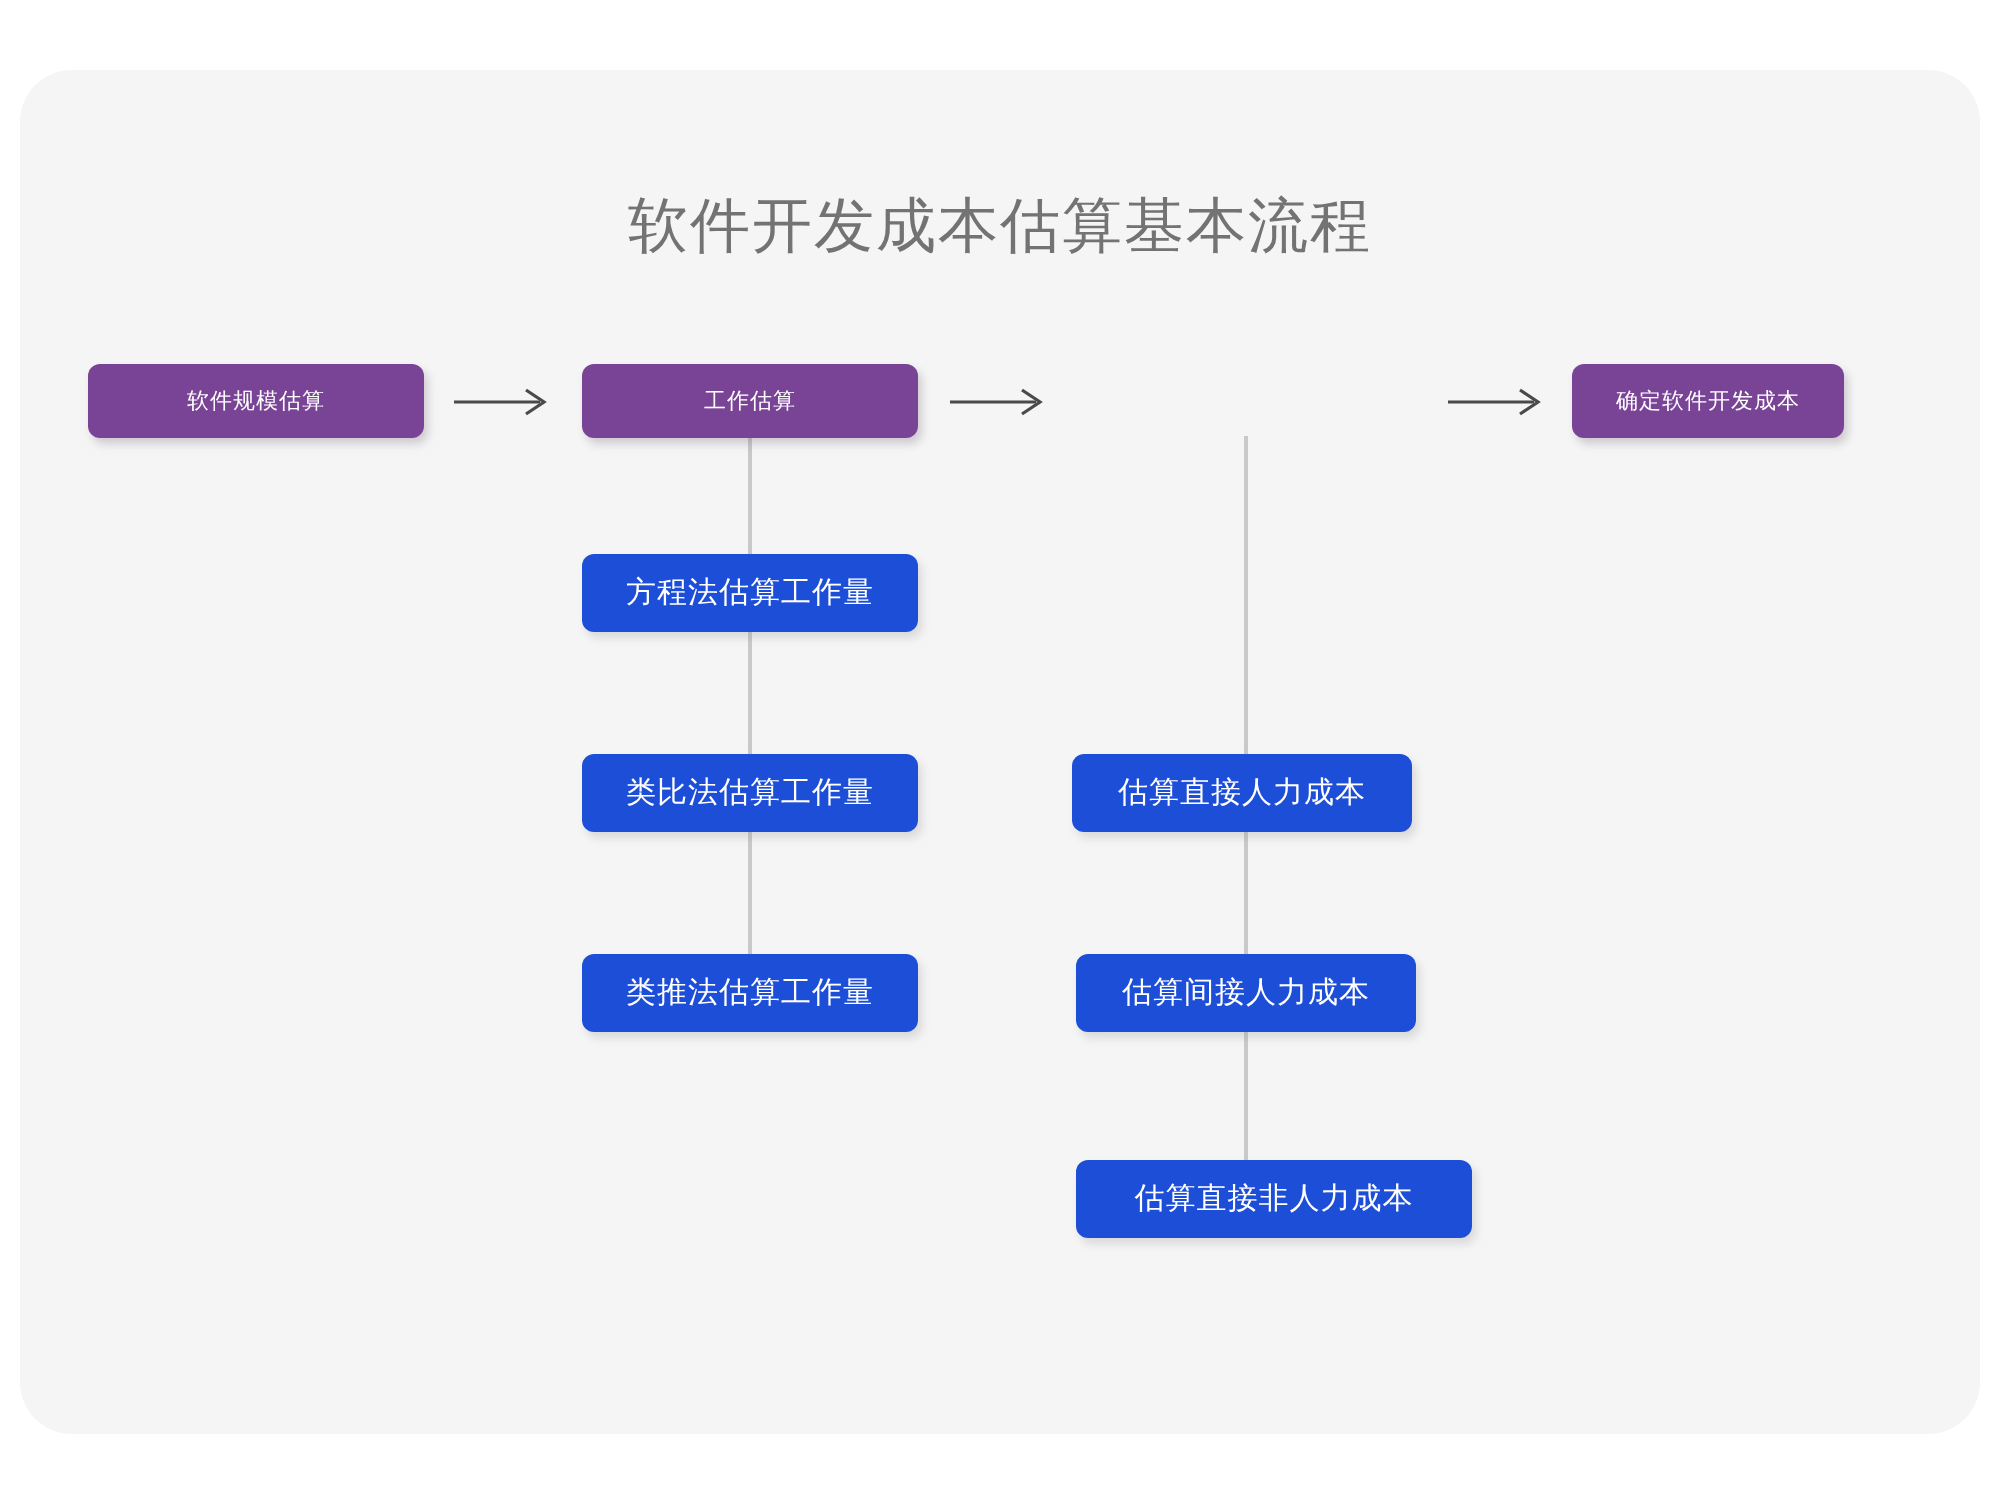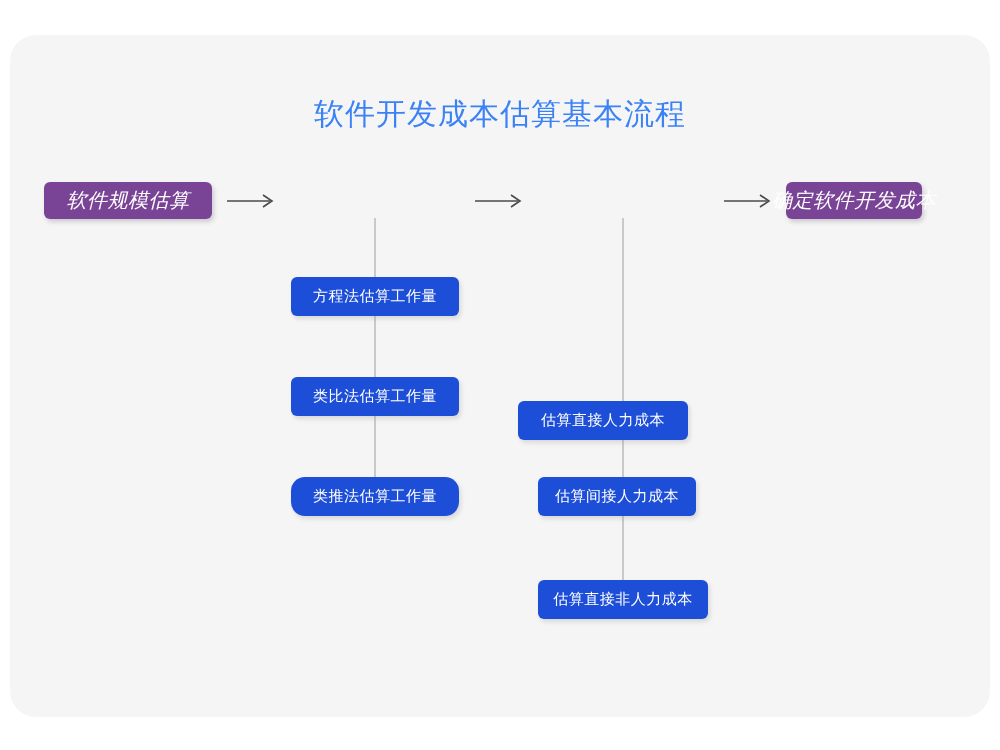--- a/index.html
+++ b/index.html
@@ -28,41 +28,40 @@
     border-radius: 26px;
   }
   .diagram-title {
     position: absolute;
     left: 0;
     top: 93px;
     width: 1000px;
     text-align: center;
     font-size: 30px;
     line-height: 42px;
-    color: #3b82f6;
+    color: #737373;
     letter-spacing: 1px;
     font-weight: 400;
     white-space: nowrap;
   }
   .node {
     position: absolute;
     display: flex;
     align-items: center;
     justify-content: center;
     border-radius: 6px;
     color: #ffffff;
     white-space: nowrap;
     box-sizing: border-box;
   }
   .node.primary {
     background: #7a4496;
-    font-size: 20px;
+    font-size: 11px;
     letter-spacing: 0.5px;
     box-shadow: 2px 3px 4px rgba(120, 110, 125, 0.30);
-    font-style: italic;
   }
   .node.sub {
     background: #1d4ed8;
     font-size: 15px;
     letter-spacing: 0.5px;
     box-shadow: 2px 3px 4px rgba(150, 148, 152, 0.28);
   }
   .connector {
     position: absolute;
     width: 1.5px;
@@ -96,20 +95,23 @@
     <span>软件规模估算</span>
   </div>
 
   <div class="arrow" style="left:222px; top:183px; width:60px; height:36px;">
     <svg width="52" height="16" viewBox="0 0 52 16" aria-hidden="true">
       <line x1="1" y1="8" x2="44" y2="8" stroke="#4a4a4a" stroke-width="1.6"></line>
       <polyline points="37,2 46,8 37,14" fill="none" stroke="#4a4a4a" stroke-width="1.6"></polyline>
     </svg>
   </div>
 
+  <div class="node primary" style="left:291px; top:182px; width:168px; height:37px;">
+    <span>工作估算</span>
+  </div>
 
   <div class="arrow" style="left:470px; top:183px; width:60px; height:36px;">
     <svg width="52" height="16" viewBox="0 0 52 16" aria-hidden="true">
       <line x1="1" y1="8" x2="44" y2="8" stroke="#4a4a4a" stroke-width="1.6"></line>
       <polyline points="37,2 46,8 37,14" fill="none" stroke="#4a4a4a" stroke-width="1.6"></polyline>
     </svg>
   </div>
 
 
   <div class="arrow" style="left:719px; top:183px; width:60px; height:36px;">
@@ -124,30 +126,30 @@
   </div>
 
   <div class="node sub" style="left:291px; top:277px; width:168px; height:39px;">
     <span>方程法估算工作量</span>
   </div>
 
   <div class="node sub" style="left:291px; top:377px; width:168px; height:39px;">
     <span>类比法估算工作量</span>
   </div>
 
-  <div class="node sub" style="left:291px; top:477px; width:168px; height:39px;border-radius:14px;">
+  <div class="node sub" style="left:291px; top:477px; width:168px; height:39px;">
     <span>类推法估算工作量</span>
   </div>
 
 
-  <div class="node sub" style="left:518px; top:377px; width:170px; height:39px;margin-top:24px;">
+  <div class="node sub" style="left:536px; top:377px; width:170px; height:39px;">
     <span>估算直接人力成本</span>
   </div>
 
-  <div class="node sub" style="left:538px; top:477px; width:158px; height:39px;">
+  <div class="node sub" style="left:538px; top:477px; width:170px; height:39px;">
     <span>估算间接人力成本</span>
   </div>
 
-  <div class="node sub" style="left:538px; top:580px; width:170px; height:39px;">
+  <div class="node sub" style="left:538px; top:580px; width:198px; height:39px;">
     <span>估算直接非人力成本</span>
   </div>
 
 </div>
 
 </body></html>

